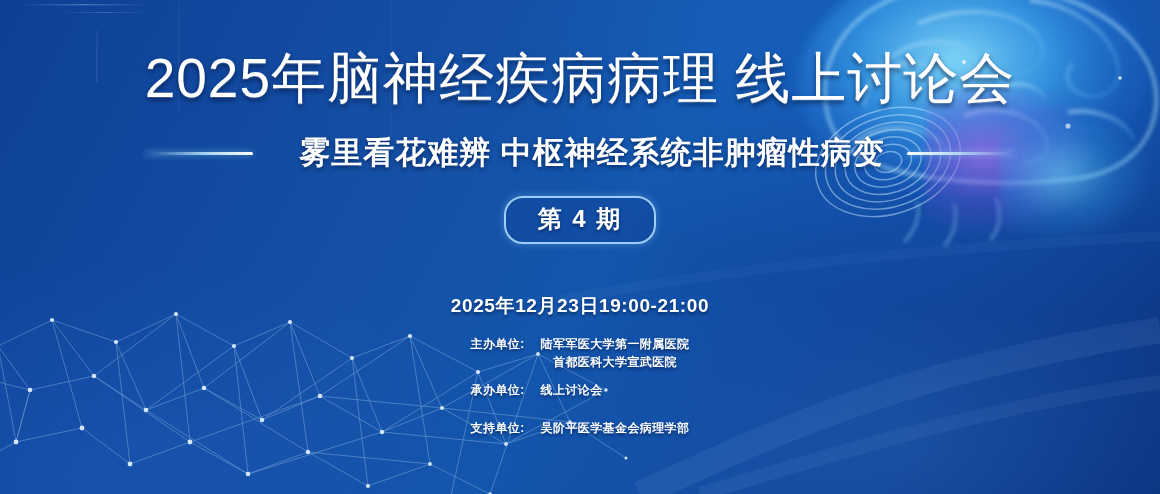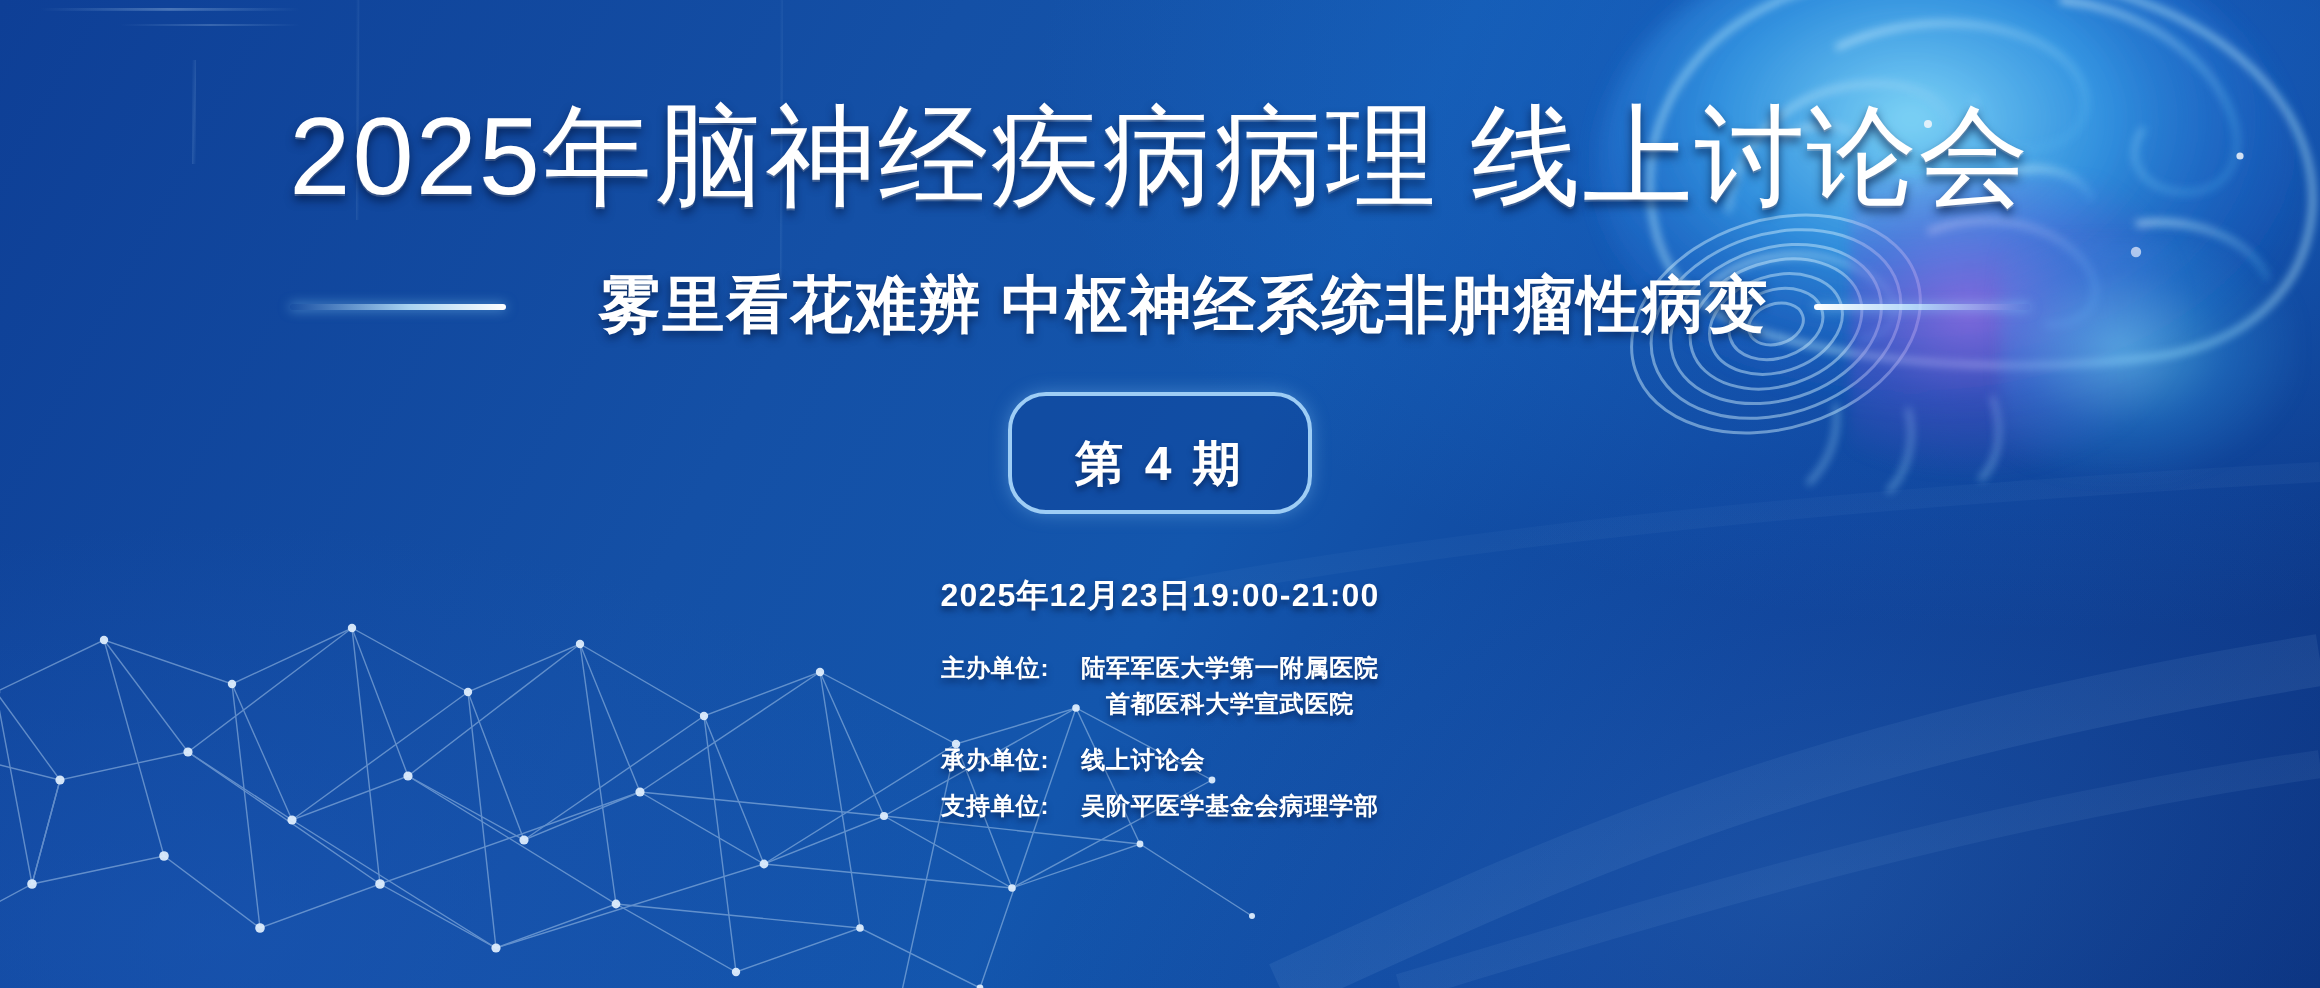--- a/index.html
+++ b/index.html
@@ -105,36 +105,36 @@
     font-weight: 700;
     color: #ffffff;
     letter-spacing: 1px;
     text-shadow: 0 2px 4px rgba(3,24,66,0.7);
     margin-left: 24px;
   }
 
   .issue-badge {
     margin-top: 22px;
     min-width: 104px;
-    padding: 18px 22px 7px;
+    padding: 5px 22px 7px;
     border: 2px solid #9ecdf5;
     border-radius: 19px;
     font-size: 24px;
     font-weight: 700;
     color: #ffffff;
     letter-spacing: 2px;
     text-align: center;
     background: rgba(12,60,145,0.30);
     box-shadow: 0 0 9px rgba(150,210,255,0.35);
     text-shadow: 0 2px 3px rgba(3,24,66,0.6);
   }
 
   .datetime {
-    margin-top: 31px;
-    font-size: 16px;
+    margin-top: 49px;
+    font-size: 19px;
     font-weight: 700;
     color: #ffffff;
     letter-spacing: 0.6px;
     text-shadow: 0 2px 3px rgba(3,24,66,0.65);
   }
 
   .orgs {
     margin-top: 16px;
     display: flex;
     flex-direction: column;
@@ -146,21 +146,21 @@
     font-weight: 700;
     color: #ffffff;
     line-height: 1.52;
     letter-spacing: 0.4px;
     text-shadow: 0 2px 3px rgba(3,24,66,0.6);
   }
   .org-label { white-space: nowrap; }
   .org-values { display: flex; flex-direction: column; align-items: center; }
   .org-value { white-space: nowrap; padding-left: 16px; }
   .org-block-main { margin-bottom: 10px; }
-  .org-block-sub { margin-bottom: 4px; }
+  .org-block-sub { margin-bottom: 19px; }
 </style>
 </head>
 <body>
 
 <div class="poster">
 
   <div class="bg-layer">
 
     <svg class="streaks" viewBox="0 0 1160 494" preserveAspectRatio="none">
       <defs>

